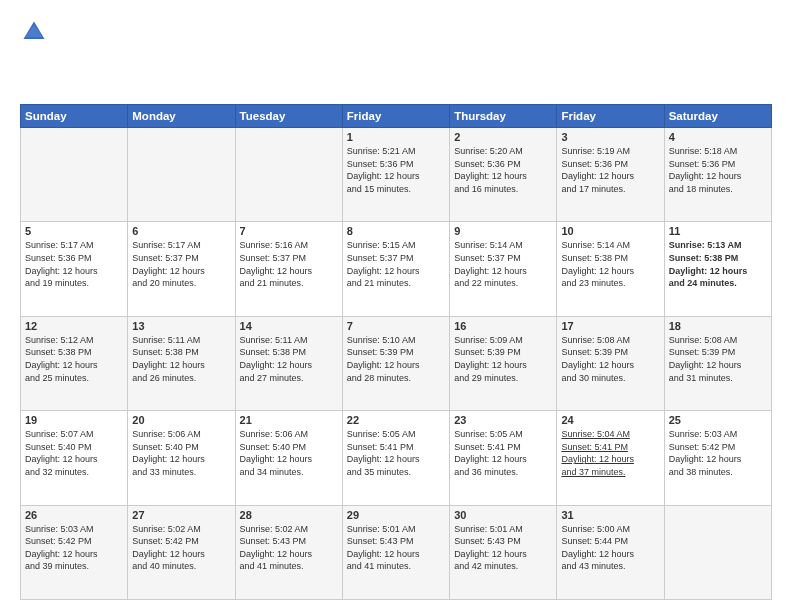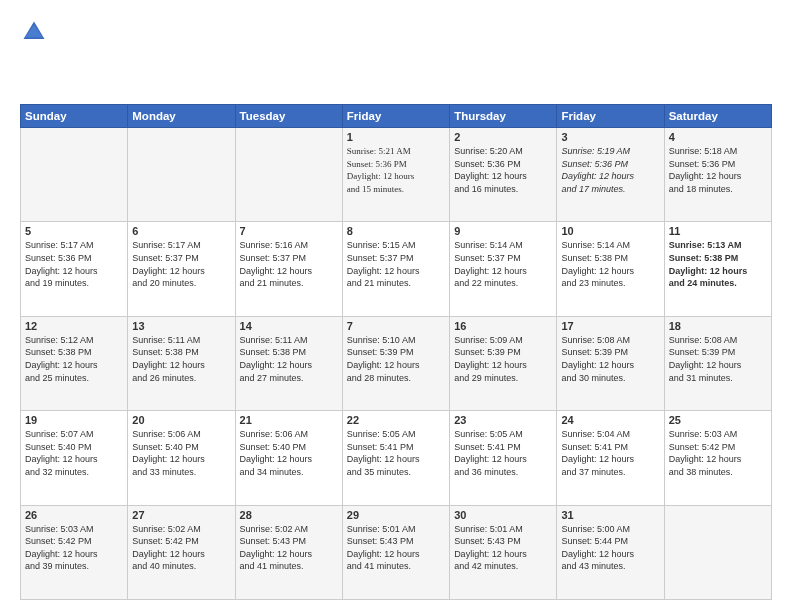--- a/index.html
+++ b/index.html
@@ -141,35 +141,35 @@
           <th>Saturday</th>
         </tr>
     </thead>
     <tbody id="calendar-body">
     <tr>
           <td class="empty"></td>
           <td class="empty"></td>
           <td class="empty"></td>
           <td>
             <span class="day-num">1</span>
-            <div class="day-info" style="white-space: pre-line; font-family: Liberation Serif, serif;">Sunrise: 5:21 AM
+            <div class="day-info" style="white-space: pre-line;">Sunrise: 5:21 AM
 Sunset: 5:36 PM
 Daylight: 12 hours
 and 15 minutes.</div>
           </td>
           <td>
             <span class="day-num">2</span>
             <div class="day-info" style="white-space: pre-line;">Sunrise: 5:20 AM
 Sunset: 5:36 PM
 Daylight: 12 hours
 and 16 minutes.</div>
           </td>
           <td>
             <span class="day-num">3</span>
-            <div class="day-info" style="white-space: pre-line; font-style: italic;">Sunrise: 5:19 AM
+            <div class="day-info" style="white-space: pre-line;">Sunrise: 5:19 AM
 Sunset: 5:36 PM
 Daylight: 12 hours
 and 17 minutes.</div>
           </td>
           <td>
             <span class="day-num">4</span>
             <div class="day-info" style="white-space: pre-line;">Sunrise: 5:18 AM
 Sunset: 5:36 PM
 Daylight: 12 hours
 and 18 minutes.</div>
@@ -308,21 +308,21 @@
           </td>
           <td>
             <span class="day-num">23</span>
             <div class="day-info" style="white-space: pre-line;">Sunrise: 5:05 AM
 Sunset: 5:41 PM
 Daylight: 12 hours
 and 36 minutes.</div>
           </td>
           <td>
             <span class="day-num">24</span>
-            <div class="day-info" style="white-space: pre-line;">Sunrise: 5:04 AM
+            <div class="day-info" style="white-space: pre-line; text-decoration: underline;">Sunrise: 5:04 AM
 Sunset: 5:41 PM
 Daylight: 12 hours
 and 37 minutes.</div>
           </td>
           <td>
             <span class="day-num">25</span>
             <div class="day-info" style="white-space: pre-line;">Sunrise: 5:03 AM
 Sunset: 5:42 PM
 Daylight: 12 hours
 and 38 minutes.</div>

